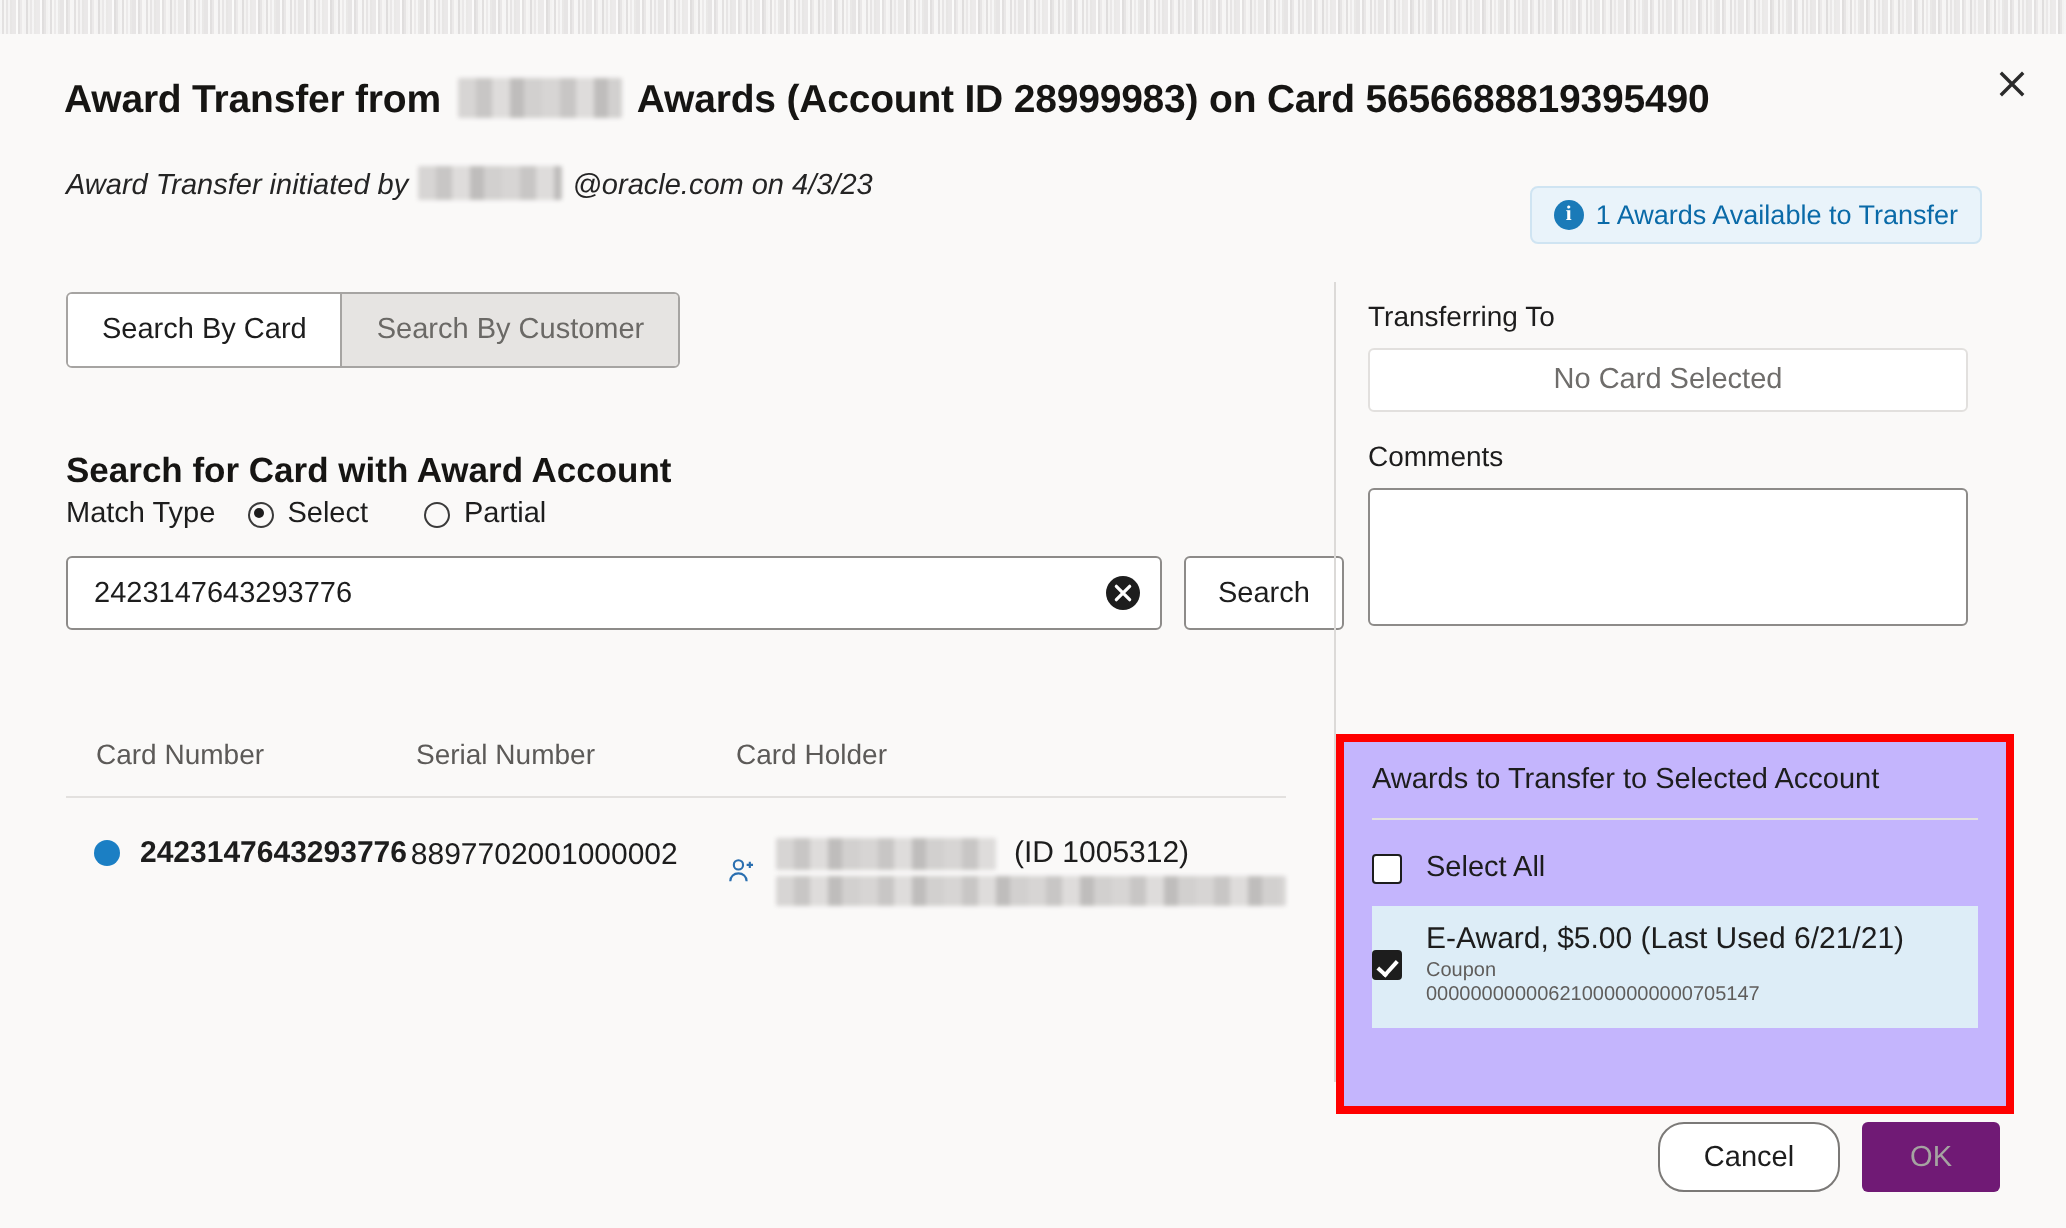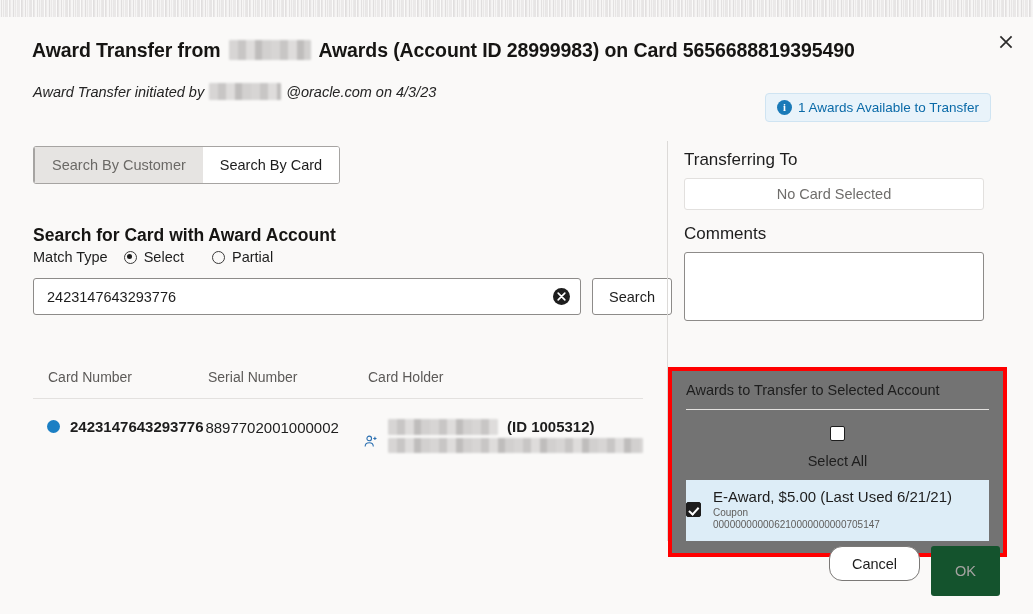--- a/index.html
+++ b/index.html
@@ -305,23 +305,22 @@
   .blue-dot {
     width: 13px; height: 13px;
     border-radius: 50%;
     background: #1b7fc4;
     flex: 0 0 auto;
     margin-left: 14px;
   }
   .res-row .col-serial { padding-top: 1px; }
   .holder-cell {
     display: flex;
-    align-items: flex-end;
+    align-items: center;
     gap: 9px;
-    font-weight: bold;
   }
   .person-icon { margin-top: 4px; flex: 0 0 auto; }
   .holder-lines { display: flex; flex-direction: column; gap: 3px; }
   .holder-line1 { display: flex; align-items: center; gap: 9px; }
   .redact-name { width: 110px; height: 16px; }
   .redact-addr { width: 255px; height: 15px; }
   .holder-id { font-size: 15px; color: #1d1d1d; white-space: nowrap; }
 
   
   .divider {
@@ -329,21 +328,21 @@
     left: 667px; top: 124px;
     width: 1px; height: 400px;
     background: #dcdad8;
   }
   .right-panel {
     position: absolute;
     left: 667px; top: 110px;
     width: 366px;
   }
   .field-label {
-    font-size: 17px;
+    font-size: 14px;
     color: #1d1d1d;
     margin: 0 0 8px 17px;
   }
   .rp-pad { padding-top: 23px; }
   .no-card-box {
     margin-left: 17px;
     width: 300px;
     height: 32px;
     box-sizing: border-box;
     border: 1px solid #e2e0de;
@@ -374,36 +373,35 @@
 
   
   .awards-panel {
     position: absolute;
     left: 668px;
     top: 350px;
     width: 339px;
     height: 190px;
     box-sizing: border-box;
     border: 4px solid #ff0000;
-    background: #737373;
+    background: #c4b5fd;
   }
   .awards-inner { padding: 11px 14px 0 14px; }
   .awards-title {
     font-size: 14.5px;
     color: #1d1d1d;
     padding-bottom: 11px;
     border-bottom: 1px solid #e3e1df;
   }
   .select-all-row {
     display: flex;
     align-items: center;
     gap: 12px;
     margin-top: 16px;
     cursor: pointer;
-    flex-direction: column;
   }
   .cb {
     width: 15px; height: 15px;
     box-sizing: border-box;
     border: 1.5px solid #1d1d1d;
     border-radius: 2px;
     background: #ffffff;
     flex: 0 0 auto;
     position: relative;
   }
@@ -458,26 +456,26 @@
     color: #1d1d1d;
     font-size: 14.5px;
     font-family: inherit;
     padding: 0 22px;
     height: 35px;
     cursor: pointer;
   }
   .btn-ok {
     border: none;
     border-radius: 3px;
-    background: #14532d;
+    background: #701a75;
     color: #a5a3a1;
     font-size: 14.5px;
     font-family: inherit;
     padding: 0 24px;
-    height: 50px;
+    height: 35px;
     cursor: default;
   }
 </style>
 </head>
 <body>
 
 <div id="app">
 
   <div class="top-noise"></div>
 
@@ -502,22 +500,22 @@
     </button>
 
     <div class="awards-badge">
       <span class="info-icon">i</span>
       <span>1 Awards Available to Transfer</span>
     </div>
 
     <div class="left-panel">
 
       <div class="seg-group">
+        <button class="seg-btn">Search By Card</button>
         <button class="seg-btn inactive">Search By Customer</button>
-        <button class="seg-btn">Search By Card</button>
       </div>
 
       <div class="section-head s1">Search for Card with Award Account</div>
 
       <div class="match-row">
         <span class="match-label">Match Type</span>
         <label class="radio-opt">
           <span class="radio checked"></span>
           <span>Select</span>
         </label>

